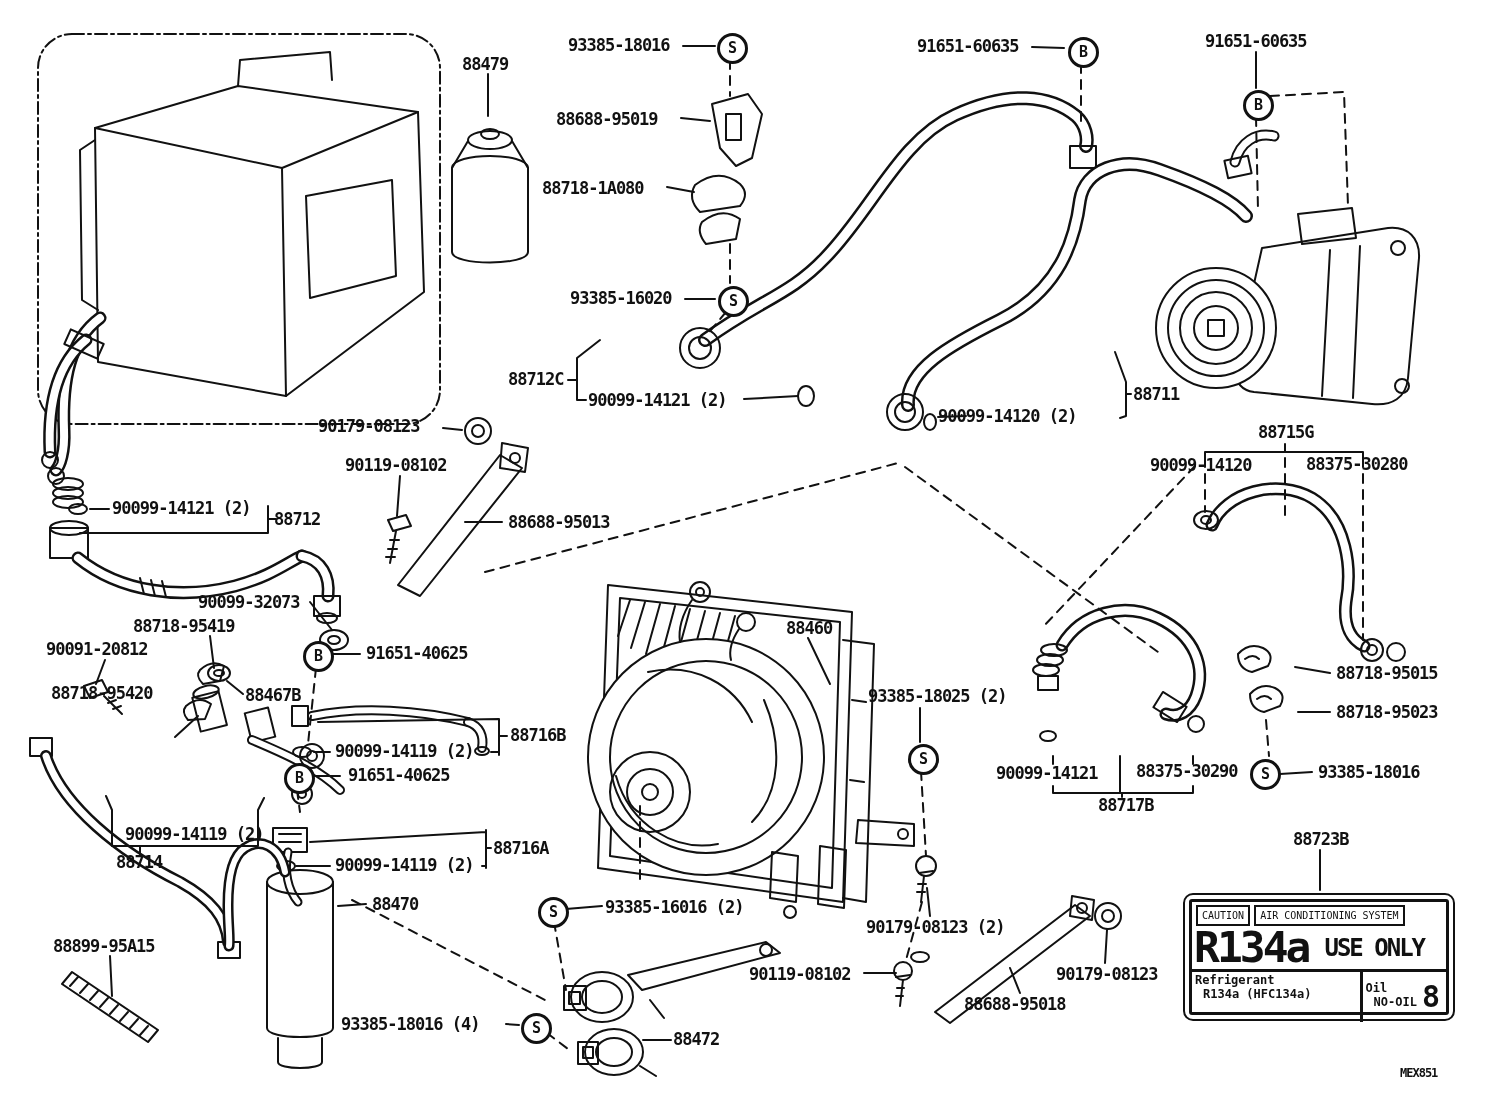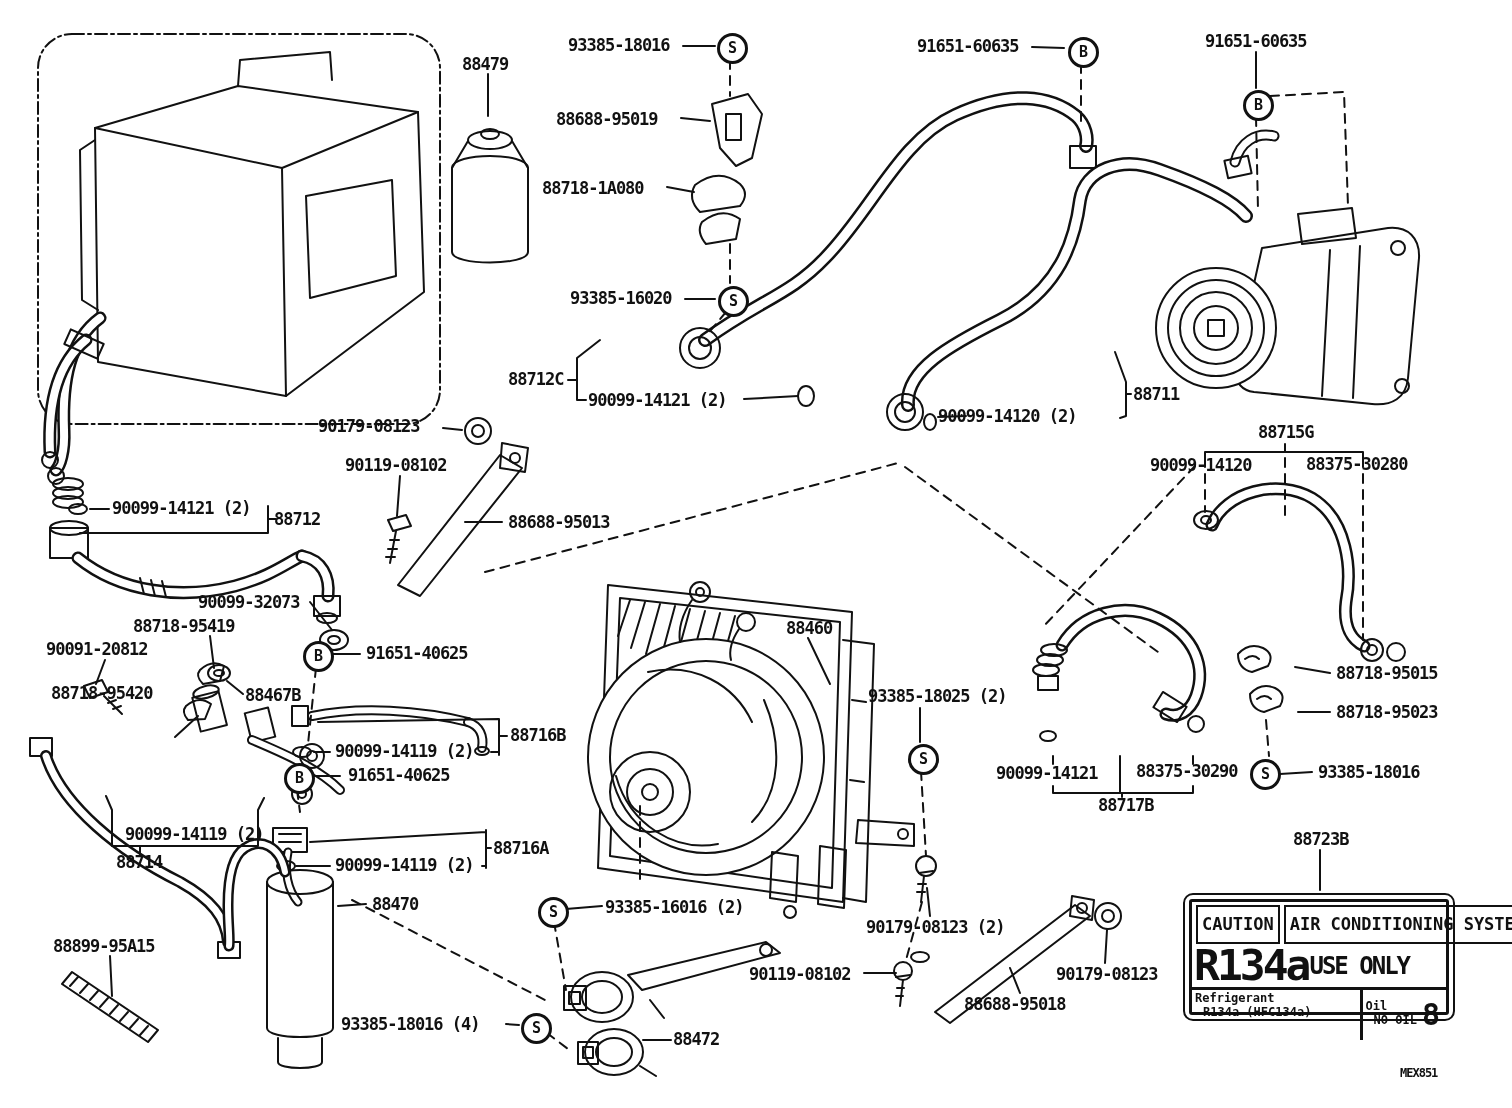--- a/index.html
+++ b/index.html
@@ -9,24 +9,24 @@
   .callout{position:absolute;font-weight:bold;font-size:17px;letter-spacing:-1px;
            white-space:nowrap;line-height:1}
   .marker{position:absolute;width:25px;height:25px;border:3px solid #111;border-radius:50%;
           background:#fff;font-weight:bold;font-size:15px;line-height:24px;text-align:center;z-index:3}
   .figure-code{position:absolute;left:1400px;top:1066px;font-weight:bold;font-size:12px;letter-spacing:-1px}
   .caution{position:absolute;left:1183px;top:893px;width:272px;height:128px;border:2px solid #111;
            border-radius:10px;padding:4px;box-sizing:border-box;background:#fff;z-index:2}
   .caution-inner{border:3px solid #111;border-radius:3px;height:100%;box-sizing:border-box;
                  display:flex;flex-direction:column}
   .c-head{display:flex;gap:4px;padding:3px 4px 0}
-  .c-cell{border:2px solid #111;font-size:17px;font-weight:bold;padding:9px 4px;line-height:17px;white-space:nowrap}
+  .c-cell{border:2px solid #111;font-size:10px;font-weight:normal;padding:0 4px;line-height:17px;white-space:nowrap}
   .c-main{display:flex;align-items:center;padding:0 2px;flex:1}
   .c-code{font-size:43px;font-weight:bold;letter-spacing:-3px;line-height:1}
-  .c-use{font-size:24px;font-weight:bold;letter-spacing:-2px;margin-left:1px}
+  .c-use{font-size:24px;font-weight:bold;letter-spacing:-2px;margin-left:16px}
   .c-bottom{border-top:3px solid #111;display:flex;font-weight:bold;align-items:flex-start}
   .c-ref{font-size:12px;line-height:1.15;padding:2px 3px;flex:1}
   .c-ref .ind,.c-oil .ind{padding-left:8px;white-space:nowrap}
   .c-oil{border-left:3px solid #111;font-size:12px;line-height:1.15;padding:10px 3px;display:flex}
   .c-digit{font-size:30px;line-height:30px;padding:0 3px 0 5px;font-weight:bold;align-self:center}
 </style>
 </head>
 <body>
 
 <div class="stage">

